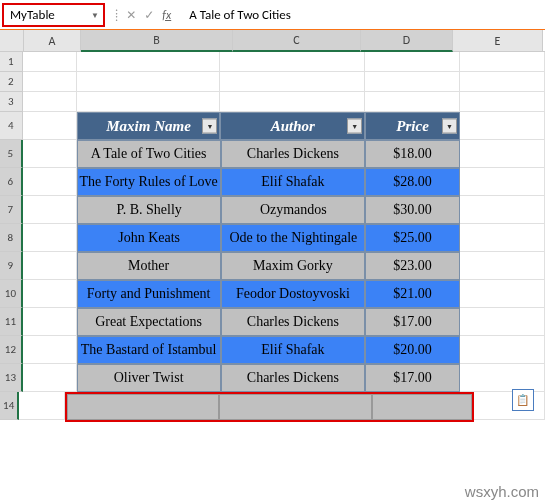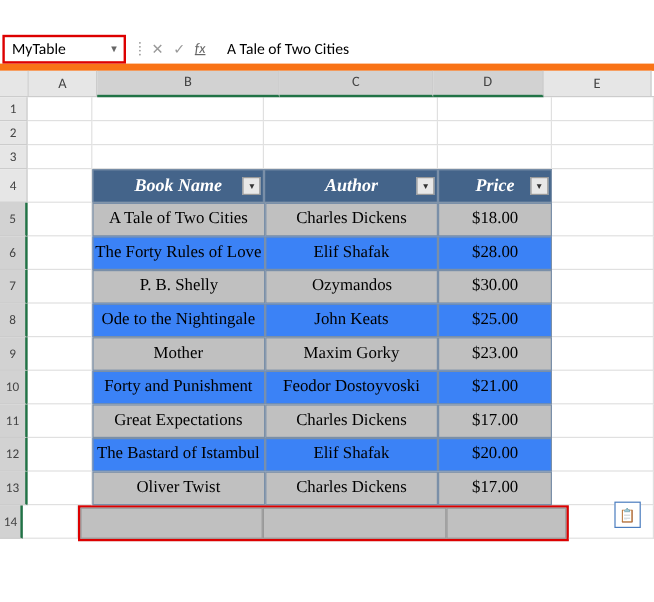--- a/index.html
+++ b/index.html
@@ -1,19 +1,19 @@
 <!DOCTYPE html>
 <html><head>
   <meta charset="utf-8">
   <style>
     * { box-sizing: border-box; margin: 0; padding: 0; }
     body { font-family: Calibri, Arial, sans-serif; font-size: 14px; background: #fff; width: 545px; }
     
     
-    .formula-bar { display: flex; align-items: center; height: 30px; border-bottom: 6px solid #f97316; background: #fff; margin-top: 29px; }
+    .formula-bar { display: flex; align-items: center; height: 30px; border-bottom: 1px solid #f97316; background: #fff; }
     .name-box { width: 103px; height: 24px; border: 2px solid #d00; margin: 2px 0 2px 2px; display: flex; align-items: center; padding: 0 4px 0 6px; font-size: 13px; justify-content: space-between; }
     .name-box-dd { font-size: 8px; color: #666; }
     .fb-buttons { display: flex; align-items: center; gap: 8px; padding: 0 10px; color: #999; font-size: 12px; }
     .fb-buttons span { cursor: default; }
     .fx { font-style: italic; color: #666; text-decoration: underline; }
     .formula-text { padding-left: 8px; font-size: 13px; }
     
     
     .col-headers { display: flex; height: 22px; border-bottom: 1px solid #ccc; }
     .corner { width: 24px; border-right: 1px solid #ccc; background: #e6e6e6; }
@@ -103,21 +103,21 @@
   <div class="cell B h-short"></div>
   <div class="cell C h-short"></div>
   <div class="cell D h-short"></div>
   <div class="cell E h-short"></div>
 </div>
 
 <div class="grid-row h-tall">
   <div class="row-head h-tall">4</div>
   <div class="cell A h-tall"></div>
   <div class="cell B h-tall tbl-header">
-    <span>Book Name</span>
+    <span>Maxim Name</span>
     <div class="filter-btn">▼</div>
   </div>
   <div class="cell C h-tall tbl-header">
     <span>Author</span>
     <div class="filter-btn">▼</div>
   </div>
   <div class="cell D h-tall tbl-header">
     <span>Price</span>
     <div class="filter-btn">▼</div>
   </div>
@@ -145,22 +145,22 @@
     <div class="row-head h-tall sel">7</div>
     <div class="cell A h-tall"></div>
     <div class="cell C h-tall tbl-cell odd">P. B. Shelly</div>
     <div class="cell B h-tall tbl-cell odd">Ozymandos</div>
     <div class="cell D h-tall tbl-cell odd">$30.00</div>
     <div class="cell E h-tall"></div>
       </div>
       <div class="grid-row">
     <div class="row-head h-tall sel">8</div>
     <div class="cell A h-tall"></div>
+    <div class="cell C h-tall tbl-cell even">John Keats</div>
     <div class="cell B h-tall tbl-cell even">Ode to the Nightingale</div>
-    <div class="cell C h-tall tbl-cell even">John Keats</div>
     <div class="cell D h-tall tbl-cell even">$25.00</div>
     <div class="cell E h-tall"></div>
       </div>
       <div class="grid-row">
     <div class="row-head h-tall sel">9</div>
     <div class="cell A h-tall"></div>
     <div class="cell B h-tall tbl-cell odd">Mother</div>
     <div class="cell C h-tall tbl-cell odd">Maxim Gorky</div>
     <div class="cell D h-tall tbl-cell odd">$23.00</div>
     <div class="cell E h-tall"></div>

